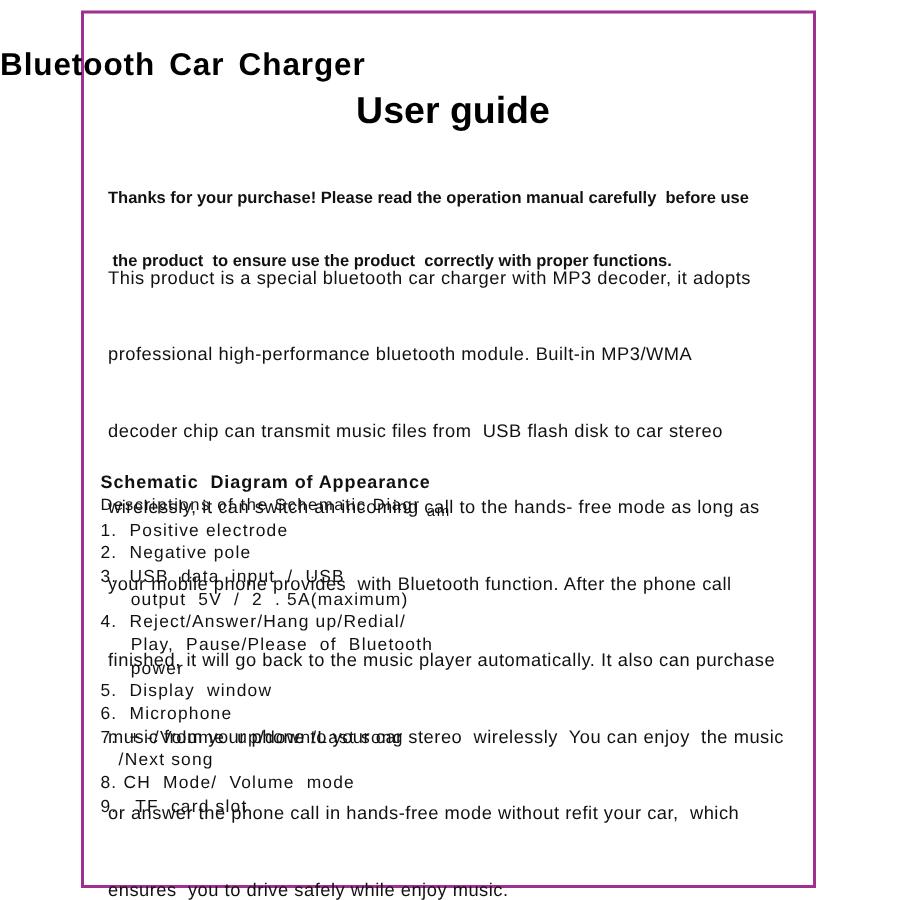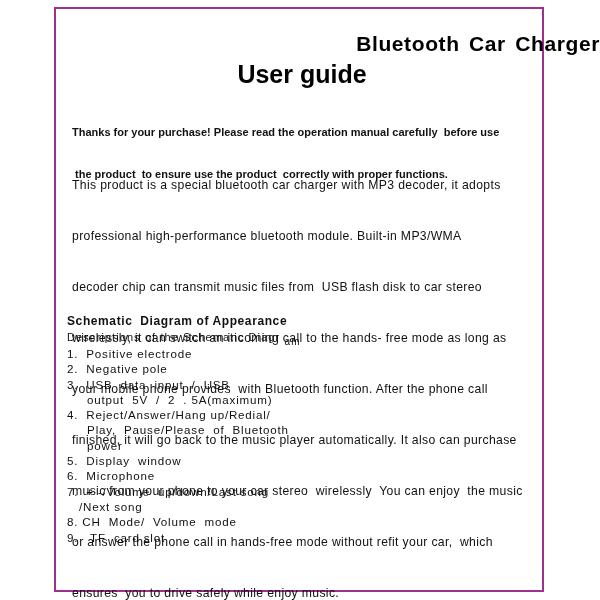--- a/index.html
+++ b/index.html
@@ -22,21 +22,21 @@
       width: 486px;
       height: 581px;
       border: 2px solid #a0308f;
       box-sizing: content-box;
     }
     .title1 {
       position: absolute;
       left: 0;
       width: 600px;
       top: 30px;
-      text-align: right;
+      text-align: left;
       font-weight: bold;
       font-size: 21px;
       letter-spacing: 0.6px;
       word-spacing: 3px;
       line-height: 28px;
       color: #000;
     }
     .title2 {
       position: absolute;
       left: 0;

